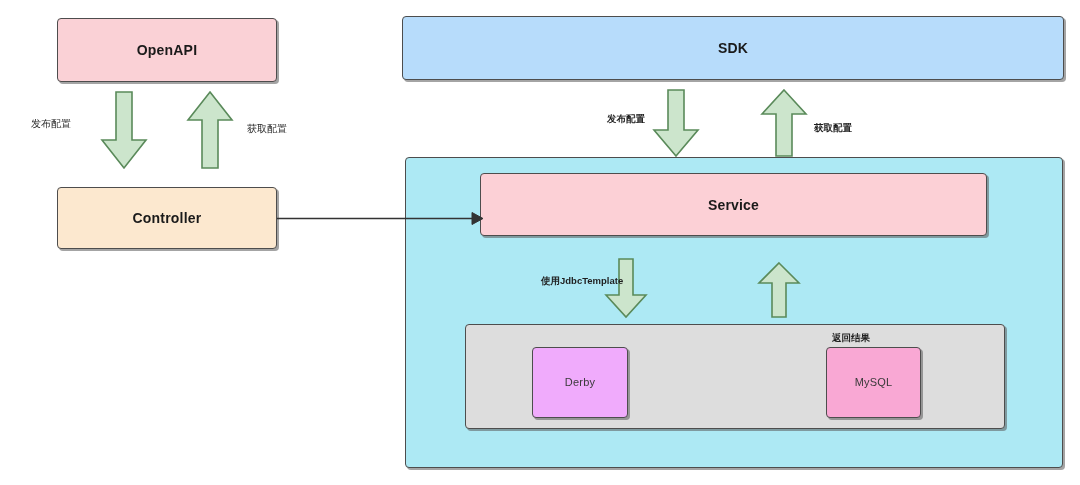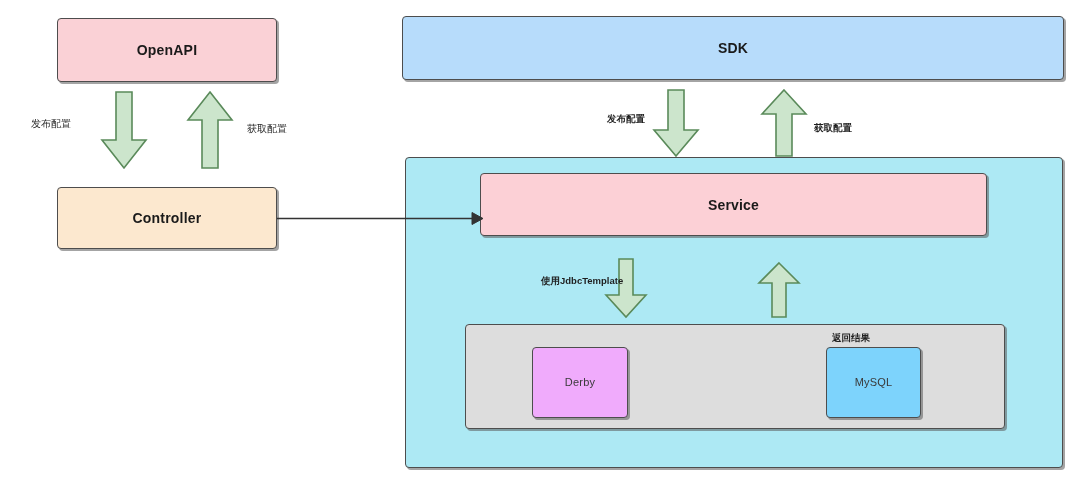--- a/index.html
+++ b/index.html
@@ -57,21 +57,21 @@
     border-radius: 4px;
     display: block;
   }
   .box-service   { left: 480px; top: 173px; width: 507px; height: 63px;  background: #fcd0d6; }
   .box-dbgroup   {
     left: 465px; top: 324px; width: 540px; height: 105px;
     background: #dddddd;
     display: block;
   }
   .box-derby     { left: 532px; top: 347px; width: 96px;  height: 71px;  background: #f0abfc; }
-  .box-mysql     { left: 826px; top: 347px; width: 95px;  height: 71px;  background: #7dd3fc; }
+  .box-mysql     { left: 826px; top: 347px; width: 95px;  height: 71px;  background: #f9a8d4; }
 
   
   .arrow {
     position: absolute;
     pointer-events: none;
   }
   .arrow svg { display: block; overflow: visible; }
 
   
   .edge-label {

